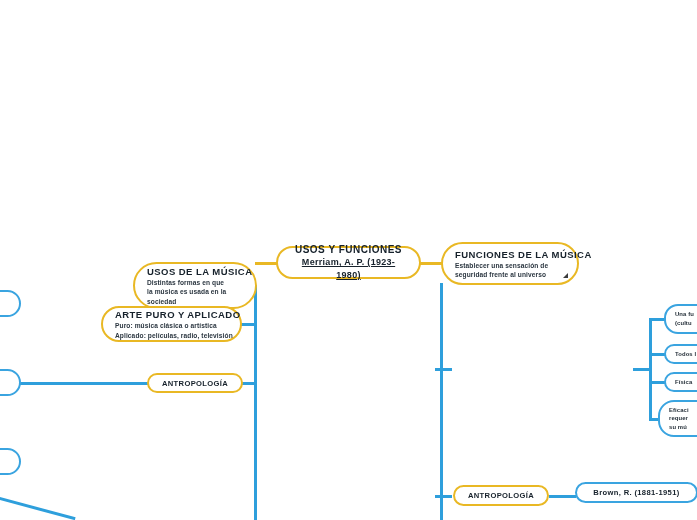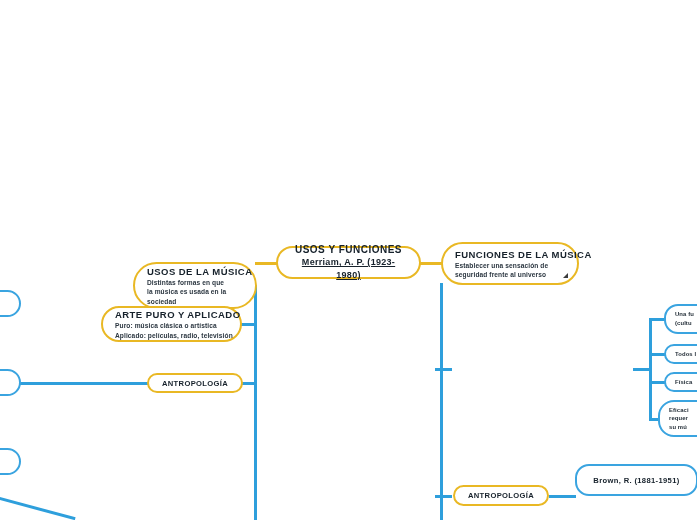--- a/index.html
+++ b/index.html
@@ -208,17 +208,17 @@
   <div class="node blue" style="left:658px; top:400px; width:68px; height:37px; border-radius:16px; padding:3px 9px;">
     <div class="node-tiny">Eficaci</div>
     <div class="node-tiny">requer</div>
     <div class="node-tiny">su mú</div>
   </div>
 
   <div class="node center" style="left:453px; top:485px; width:96px; height:21px; border-radius:14px;">
     <div class="node-small">ANTROPOLOGÍA</div>
   </div>
 
-  <div class="node center blue" style="left:575px; top:464px; width:123px; height:32px; border-radius:14px;">
+  <div class="node center blue" style="left:575px; top:482px; width:123px; height:21px; border-radius:14px;">
     <div class="node-small">Brown, R. (1881-1951)</div>
   </div>
 
 </div>
 
 </body></html>

